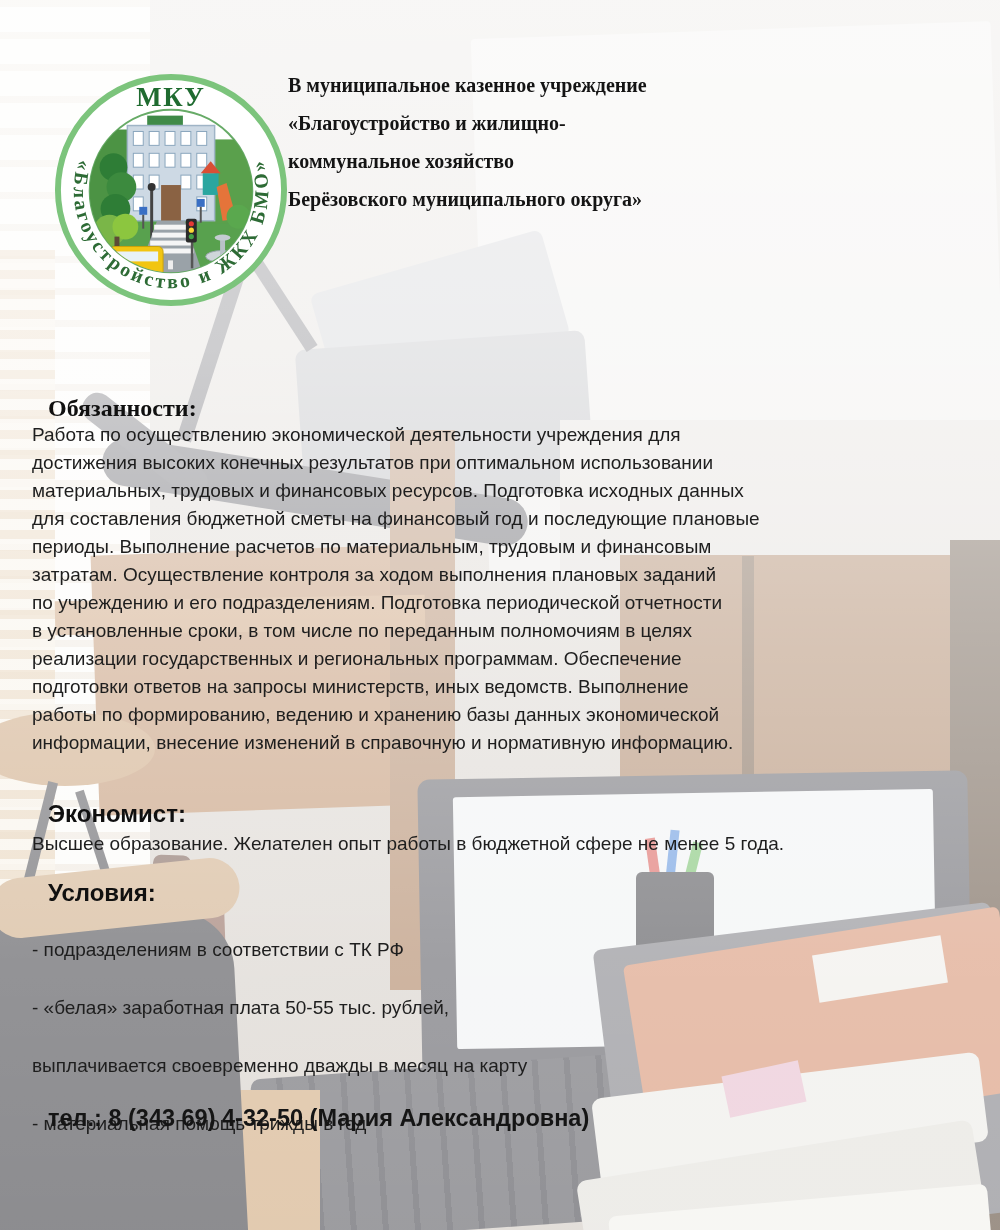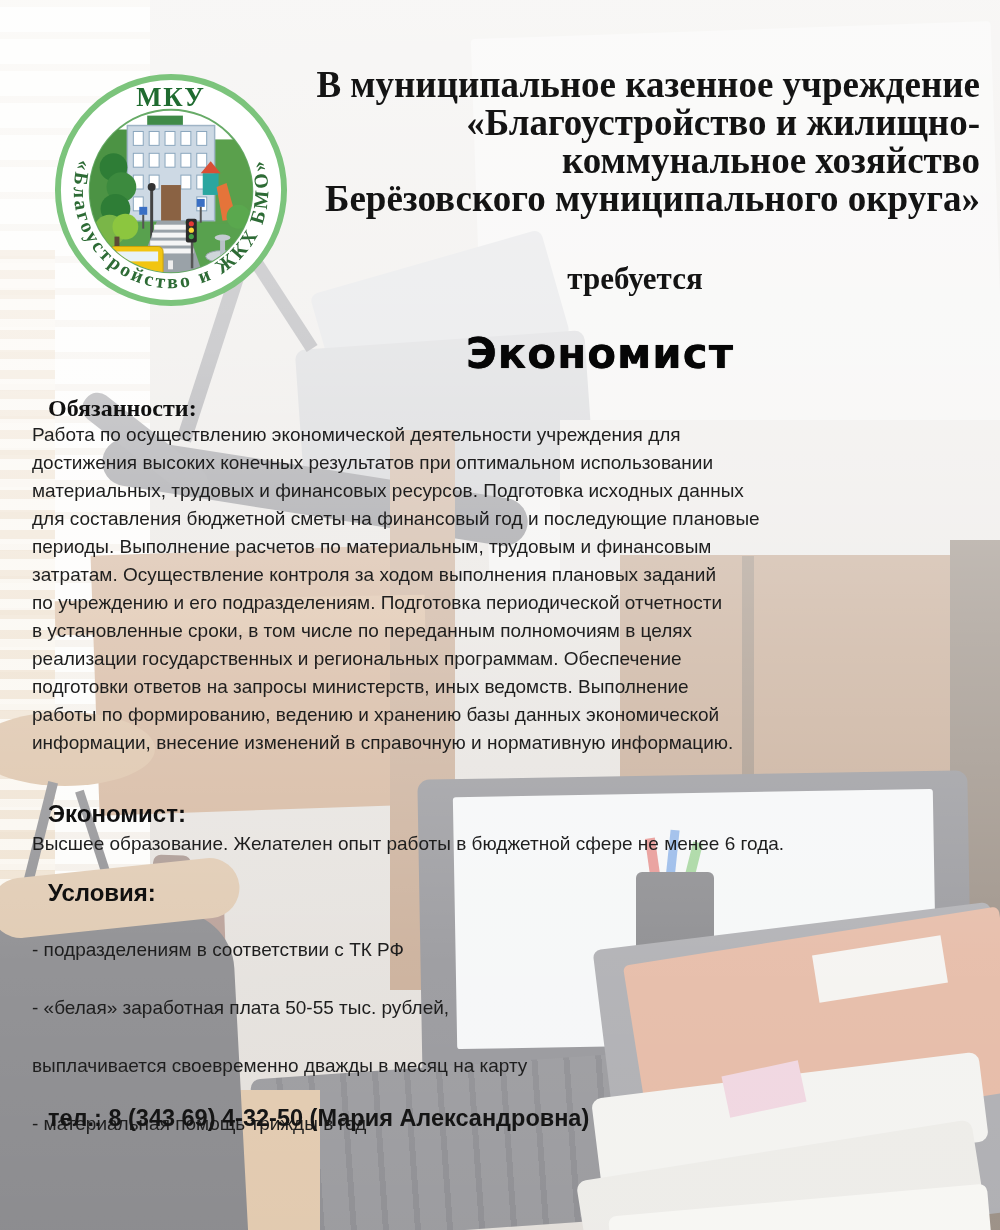--- a/index.html
+++ b/index.html
@@ -4,22 +4,22 @@
 <style>
   html,body{margin:0;padding:0;background:#888;}
   .poster{position:relative;width:1000px;height:1230px;overflow:hidden;
     background:linear-gradient(170deg,#d8d3cd 0%,#d3cdc6 45%,#c9c1b8 100%);
     font-family:"Liberation Sans",sans-serif;}
   .ph{position:absolute;}
   .veil{position:absolute;left:0;top:0;width:100%;height:100%;z-index:5;
     background:linear-gradient(180deg,rgba(255,255,255,.82) 0%,rgba(255,255,255,.75) 28%,
       rgba(255,255,255,.62) 52%,rgba(255,255,255,.50) 78%,rgba(255,255,255,.47) 100%);}
   .content{position:absolute;left:0;top:0;width:100%;height:100%;z-index:10;color:#1c1c1c;}
-  .title{position:absolute;left:288px;top:66px;width:692px;text-align:right;
-    font-family:"Liberation Serif",serif;font-weight:bold;font-size:37px;line-height:38px;
+  .title{position:absolute;left:288px;top:66px;width:692px;text-align:left;
+    font-family:"Liberation Serif",serif;font-weight:bold;font-size:20px;line-height:38px;
     white-space:pre-line;color:#141414;}
   .subtitle{position:absolute;left:290px;top:261px;width:690px;text-align:center;
     font-family:"Liberation Serif",serif;font-weight:bold;font-size:31px;color:#141414;}
   .position-title{position:absolute;left:260px;top:329px;width:680px;text-align:center;
     font-family:"DejaVu Sans",sans-serif;font-weight:bold;font-size:42px;color:#060606;
     letter-spacing:1px;text-shadow:0 0 .7px #000;}
   .h-sec{position:absolute;left:48px;font-weight:bold;font-size:24px;color:#101010;}
   .t-sec{position:absolute;left:32px;width:932px;font-size:19px;line-height:28px;
     white-space:pre-line;color:#1e1e1e;}
   .cond-line{height:30px;}
@@ -171,39 +171,37 @@
         </g>
       </g>
       <path id="ringarc" d="M 28.5 86.9 A 98 98 0 1 0 208.8 80.6" fill="none"></path>
       <text class="ring-text"><textPath href="#ringarc" startOffset="3" textLength="372">«Благоустройство и ЖКХ БМО»</textPath></text>
     </svg>
 
     <div class="title">В муниципальное казенное учреждение
 «Благоустройство и жилищно-
 коммунальное хозяйство
 Берёзовского муниципального округа»</div>
-    <div class="subtitle">требуется</div>
-    <div class="position-title">Экономист</div>
 
     <div class="h-sec" style="top:395px;font-family:Liberation Serif, serif;">Обязанности:</div>
     <div class="t-sec" style="top:421px;">Работа по осуществлению экономической деятельности учреждения для
 достижения высоких конечных результатов при оптимальном использовании
 материальных, трудовых и финансовых ресурсов. Подготовка исходных данных
 для составления бюджетной сметы на финансовый год и последующие плановые
 периоды. Выполнение расчетов по материальным, трудовым и финансовым
 затратам. Осуществление контроля за ходом выполнения плановых заданий
 по учреждению и его подразделениям. Подготовка периодической отчетности
 в установленные сроки, в том числе по переданным полномочиям в целях
 реализации государственных и региональных программам. Обеспечение
 подготовки ответов на запросы министерств, иных ведомств. Выполнение
 работы по формированию, ведению и хранению базы данных экономической
 информации, внесение изменений в справочную и нормативную информацию.</div>
 
     <div class="h-sec" style="top:800px;">Экономист:</div>
-    <div class="t-sec" style="top:830px;">Высшее образование. Желателен опыт работы в бюджетной сфере не менее 6 года.</div>
+    <div class="t-sec" style="top:830px;">Высшее образование. Желателен опыт работы в бюджетной сфере не менее 5 года.</div>
 
     <div class="h-sec" style="top:879px;">Условия:</div>
     <div class="t-sec" style="top:908px;">
       <div class="cond-line">- подразделениям в соответствии с ТК РФ</div>
       <div class="cond-line">- «белая» заработная плата 50-55 тыс. рублей,</div>
       <div class="cond-line">выплачивается своевременно дважды в месяц на карту</div>
       <div class="cond-line">- материальная помощь трижды в год</div>
       
     </div>
 

